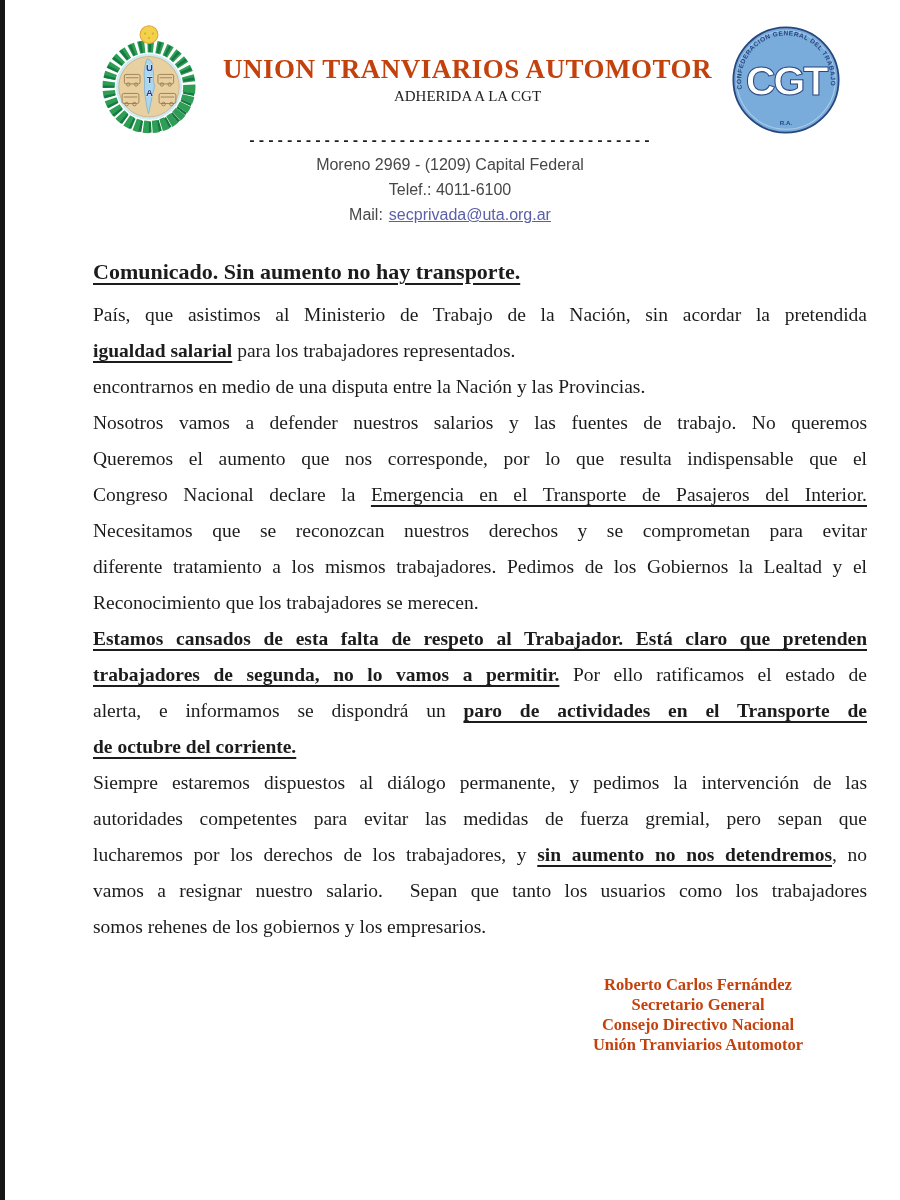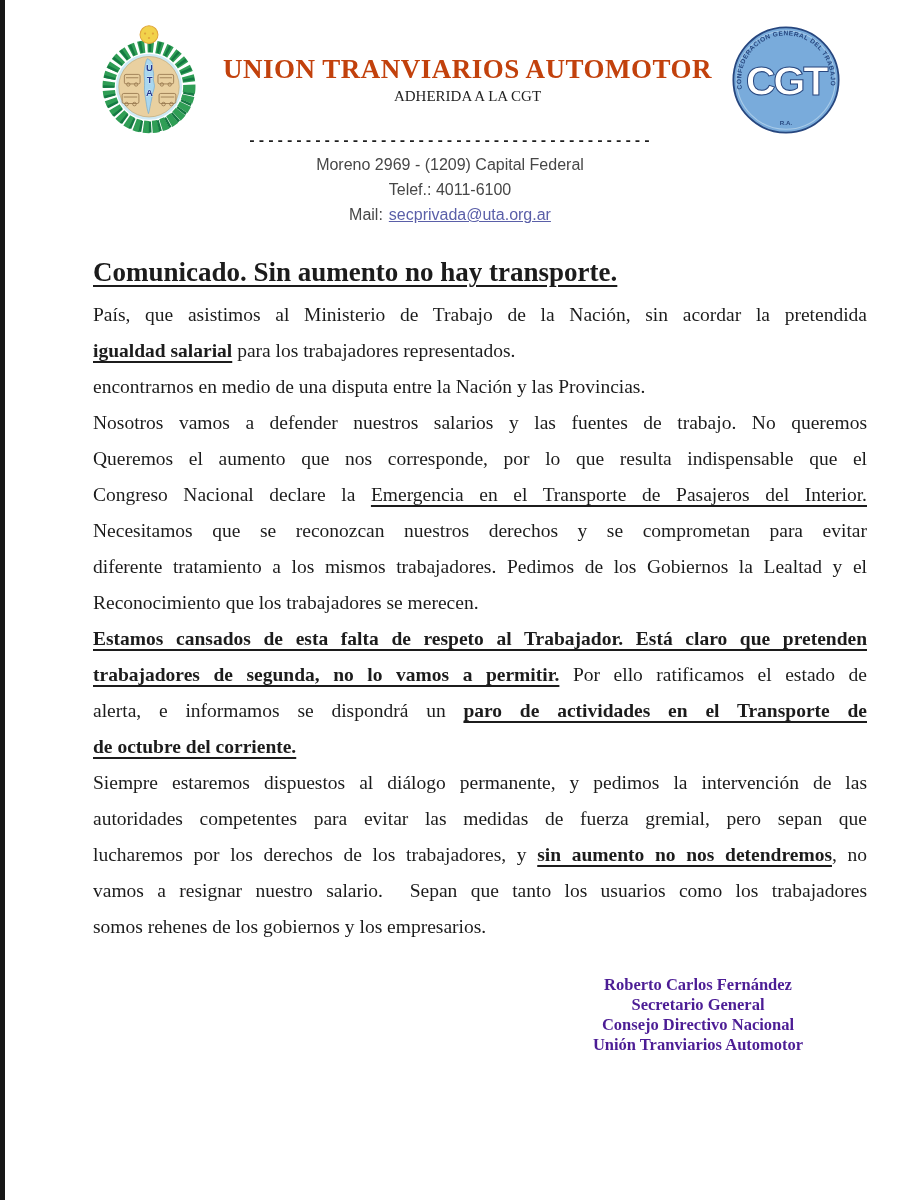--- a/index.html
+++ b/index.html
@@ -39,27 +39,27 @@
   }
   
   .doc-body {
     padding:0 33px 0 93px; margin-top:27px;
     font-size:19.5px; line-height:36px;
   }
   .para {margin:0;}
   .para .line {text-align:justify; text-align-last:justify;}
   .para .line.last {text-align-last:left;}
   .para.heading {margin-bottom:7px;}
-  .para.heading .line {font-weight:bold; font-size:27px;}
+  .para.heading .line {font-weight:bold; font-size:22px;}
   .r.b {font-weight:bold;}
   .r.u {text-decoration:underline; text-decoration-thickness:1.9px; text-underline-offset:3.5px;}
   
   .signature {
     margin:30px 52px 0 auto; width:300px; text-align:center;
-    font-weight:bold; font-size:16.5px; line-height:20px; color:#4c1d95;
+    font-weight:bold; font-size:16.5px; line-height:20px; color:#c2410c;
   }
   
   .wreath1 {fill:none; stroke:var(--wreath-green,#2f9e55); stroke-width:11; stroke-dasharray:5.5 2.5;}
   .wreath2 {fill:none; stroke:var(--wreath-dark,#157a43); stroke-width:10; stroke-dasharray:2.2 6; stroke-dashoffset:3;}
   .ring-blue {fill:var(--ring-blue,#cfeaf5);}
   .inner-tan {fill:var(--inner-tan,#e9d0a0); stroke:#c0a878; stroke-width:0.6;}
   .sun {fill:var(--sun-yellow,#f2d24b); stroke:var(--sun-edge,#dfa43c); stroke-width:0.9;}
   .sun-dot {fill:var(--sun-edge,#dfa43c);}
   .map {fill:var(--map-blue,#a9d7ef); stroke:#74aacd; stroke-width:0.6;}
   .uta-letter {font-family:"Liberation Sans", sans-serif; font-size:8.5px; font-weight:bold;

